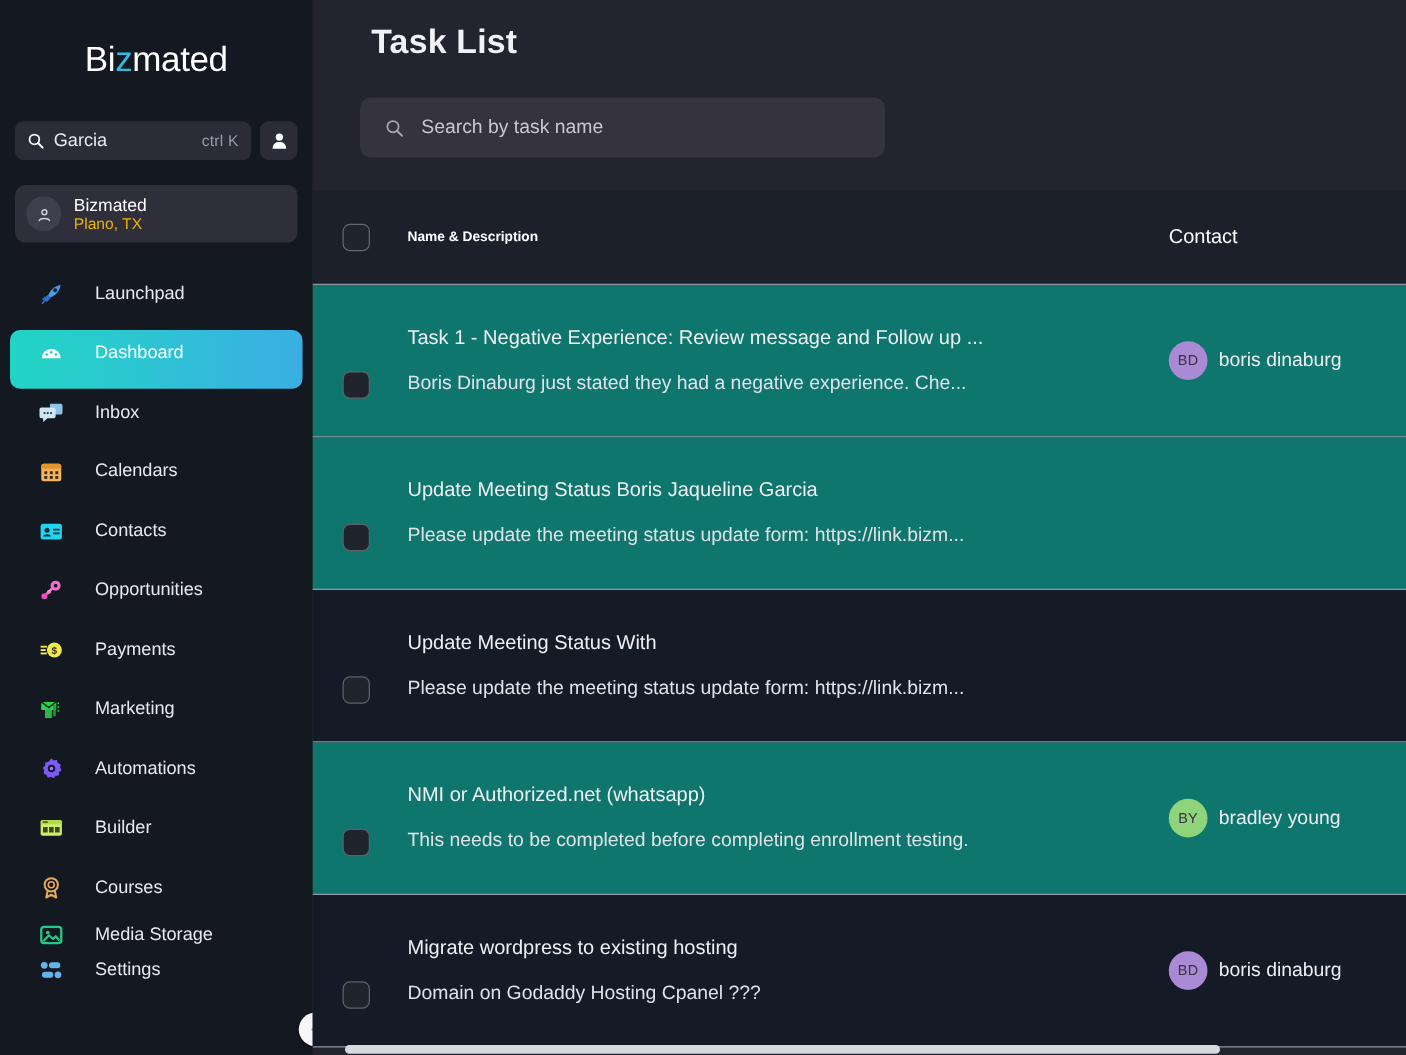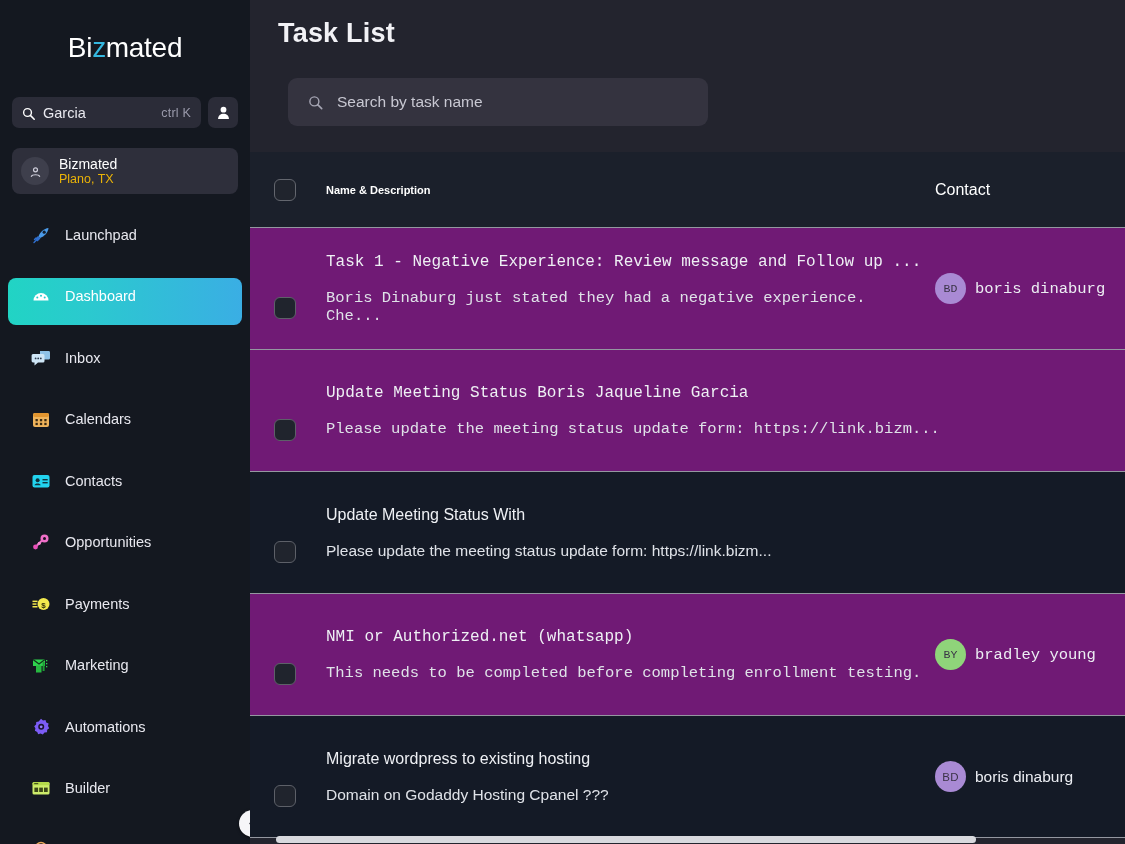--- a/index.html
+++ b/index.html
@@ -60,23 +60,23 @@
     background: #3e3f4c;
     display: flex; align-items: center; justify-content: center;
   }
   .ws-text { display: flex; flex-direction: column; line-height: 1.15; }
   .ws-name { color: #ffffff; font-size: 14px; }
   .ws-sub { color: #eab308; font-size: 12.5px; }
 
   .nav { margin-top: 22px; }
   .nav-item {
     height: 47.5px;
-    display: flex; align-items: center; gap: 14px;
+    display: flex; align-items: center; gap: 25px;
     padding: 0 0 10px 22px;
-    margin: 14px 8px;
+    margin: 0 8px;
     border-radius: 8px;
     color: #e8e8ef; font-size: 14.5px;
   }
   .nav-item.active {
     background: linear-gradient(90deg, #21d4c4 0%, #2bc9cf 35%, #3aaee4 100%);
     color: #ffffff;
   }
   .nav-item .ico { width: 21px; height: 21px; flex: 0 0 21px;
     display: flex; align-items: center; justify-content: center; }
   .nav-item.dense { height: 28px; }
@@ -90,21 +90,21 @@
     box-shadow: 0 1px 3px rgba(0,0,0,.5);
   }
 
   
   .main {
     flex: 1; height: 844px; background: #23242e;
     position: relative; overflow: hidden;
   }
   .page-title {
     color: #f2f2f6; font-size: 27px; font-weight: bold;
-    padding: 18px 0 0 28px; letter-spacing: .2px;
+    padding: 18px 0 0 47px; letter-spacing: .2px;
   }
   .search-area { padding: 29px 0 0 38px; }
   .task-search {
     width: 420px; height: 48px;
     background: #34333f; border-radius: 9px;
     display: flex; align-items: center; gap: 14px;
     padding: 0 20px;
   }
   .task-search .mag2 { width: 15px; height: 15px; flex: 0 0 15px; }
   .task-search .ph { color: #c8c8d2; font-size: 15.5px; }
@@ -125,21 +125,21 @@
   .th-check { flex: 0 0 52px; display: flex; align-items: center; }
   .th-name { flex: 1; color: #ffffff; font-size: 11px; font-weight: bold; }
   .th-contact { flex: 0 0 190px; color: #ffffff; font-size: 16px; font-weight: normal; }
 
   .row {
     display: flex; align-items: center;
     min-height: 122px;
     padding-left: 24px;
     border-bottom: 1px solid #9497a0;
   }
-  .row.light { background: #701a75; font-family: Liberation Mono, monospace; }
+  .row.light { background: #0f766e; }
   .row.dark  { background: #141a26; }
   .row-check { flex: 0 0 52px; display: flex; align-items: flex-start; padding-top: 38px; }
   .row-body { flex: 1; display: flex; flex-direction: column; gap: 18px; padding-right: 10px; }
   .row-title { color: #eef0f4; font-size: 16px; }
   .row-desc  { color: #dfe2e8; font-size: 15.5px; }
   .row-contact { flex: 0 0 190px; display: flex; align-items: center; gap: 9px; }
   .avatar {
     width: 31px; height: 31px; flex: 0 0 31px; border-radius: 50%;
     display: flex; align-items: center; justify-content: center;
     color: #3a3346; font-size: 11.5px; letter-spacing: .2px;

